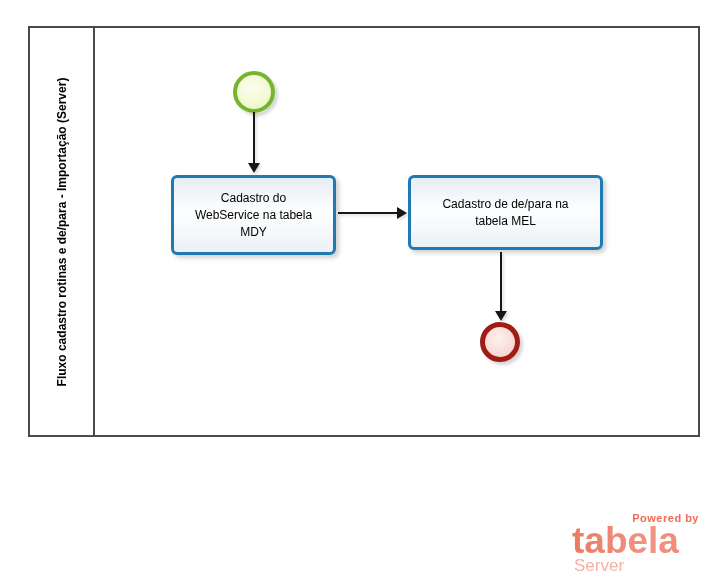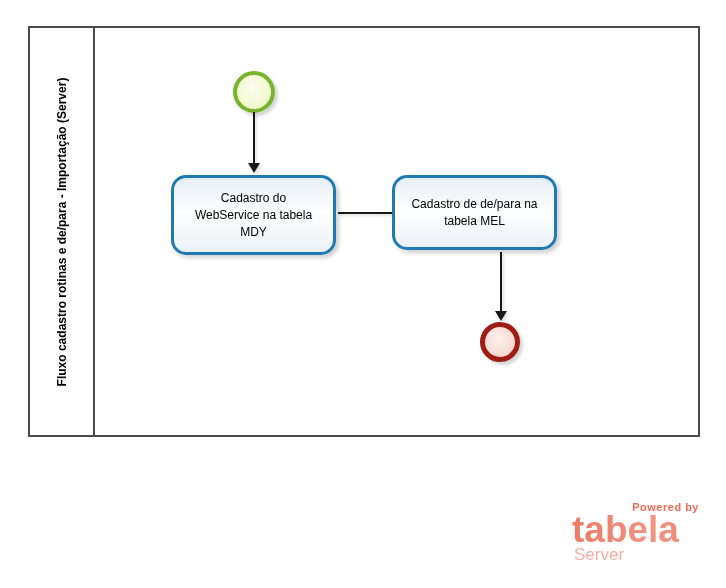--- a/index.html
+++ b/index.html
@@ -53,33 +53,33 @@
     width: 40px; height: 40px;
     border: 5px solid #a01d15;
     background: radial-gradient(circle at 45% 38%, #fdf0ee 0%, #f8dcd7 60%, #f3cac4 100%);
     box-shadow: 3px 3px 3px rgba(140,140,140,0.35);
   }
 
   
   .task {
     position: absolute;
     border: 3px solid #1f7ab4;
-    border-radius: 15px;
+    border-radius: 6px;
     background: linear-gradient(180deg, #e7edf5 0%, #fdfeff 45%, #f5f8fb 75%, #e9f0f7 100%);
     box-shadow: 3px 3px 4px rgba(140,140,140,0.4);
     display: flex;
     align-items: center;
     justify-content: center;
     text-align: center;
     font-size: 12px;
     line-height: 17px;
     color: #000000;
   }
   .task-1 { left: 171px; top: 175px; width: 165px; height: 80px; padding: 0 16px; }
-  .task-2 { left: 392px; top: 175px; width: 165px; height: 75px; padding: 16px 14px; }
+  .task-2 { left: 408px; top: 175px; width: 195px; height: 75px; padding: 16px 14px; }
 
   
   .flow-line {
     position: absolute;
     background: #161616;
     filter: drop-shadow(2px 2px 1px rgba(0,0,0,0.12));
   }
   .flow-v1 { left: 253px; top: 112px; width: 2px; height: 53px; }
   .flow-h1 { left: 338px; top: 212px; width: 60px; height: 2px; }
   .flow-v2 { left: 500px; top: 252px; width: 2px; height: 61px; }
@@ -98,21 +98,21 @@
     border-bottom: 6px solid transparent;
     border-left: 10px solid #161616;
   }
   .ah-1 { left: 248px; top: 163px; }
   .ah-2 { left: 397px; top: 207px; }
   .ah-3 { left: 495px; top: 311px; }
 
   
   .logo {
     position: absolute;
-    right: 24px; bottom: 23px;
+    right: 24px; bottom: 12px;
     width: 130px;
     text-align: left;
   }
   .logo-powered {
     display: block;
     text-align: right;
     font-size: 11px;
     font-weight: bold;
     color: #f26a55;
     letter-spacing: 0.5px;

